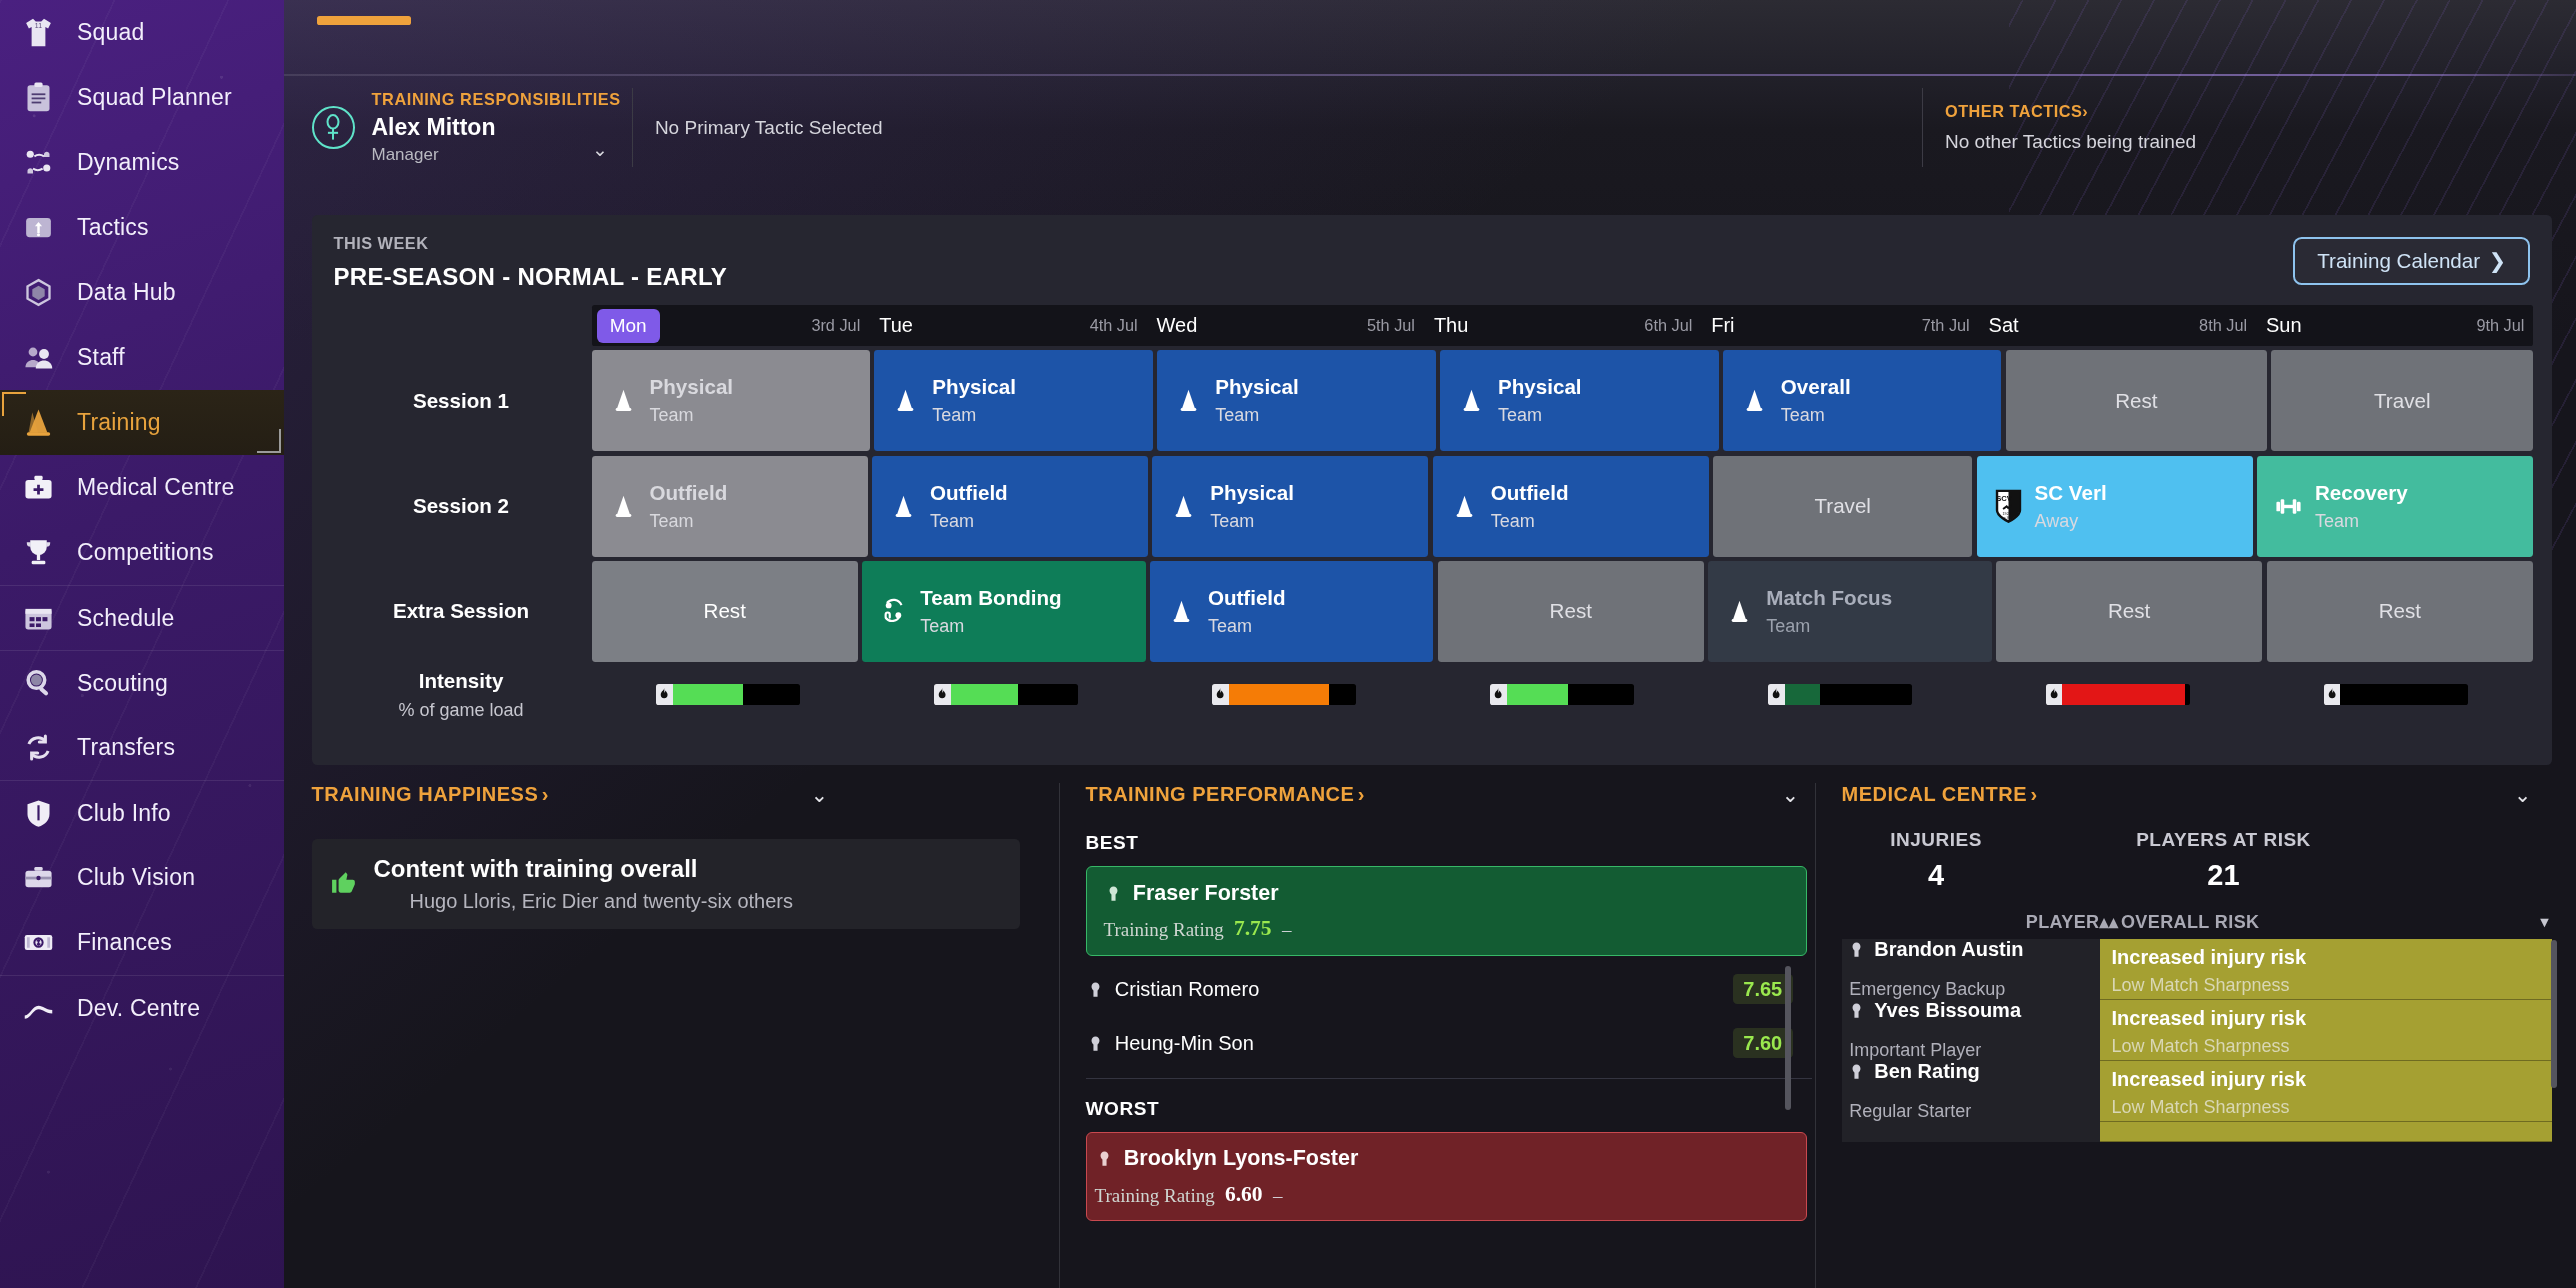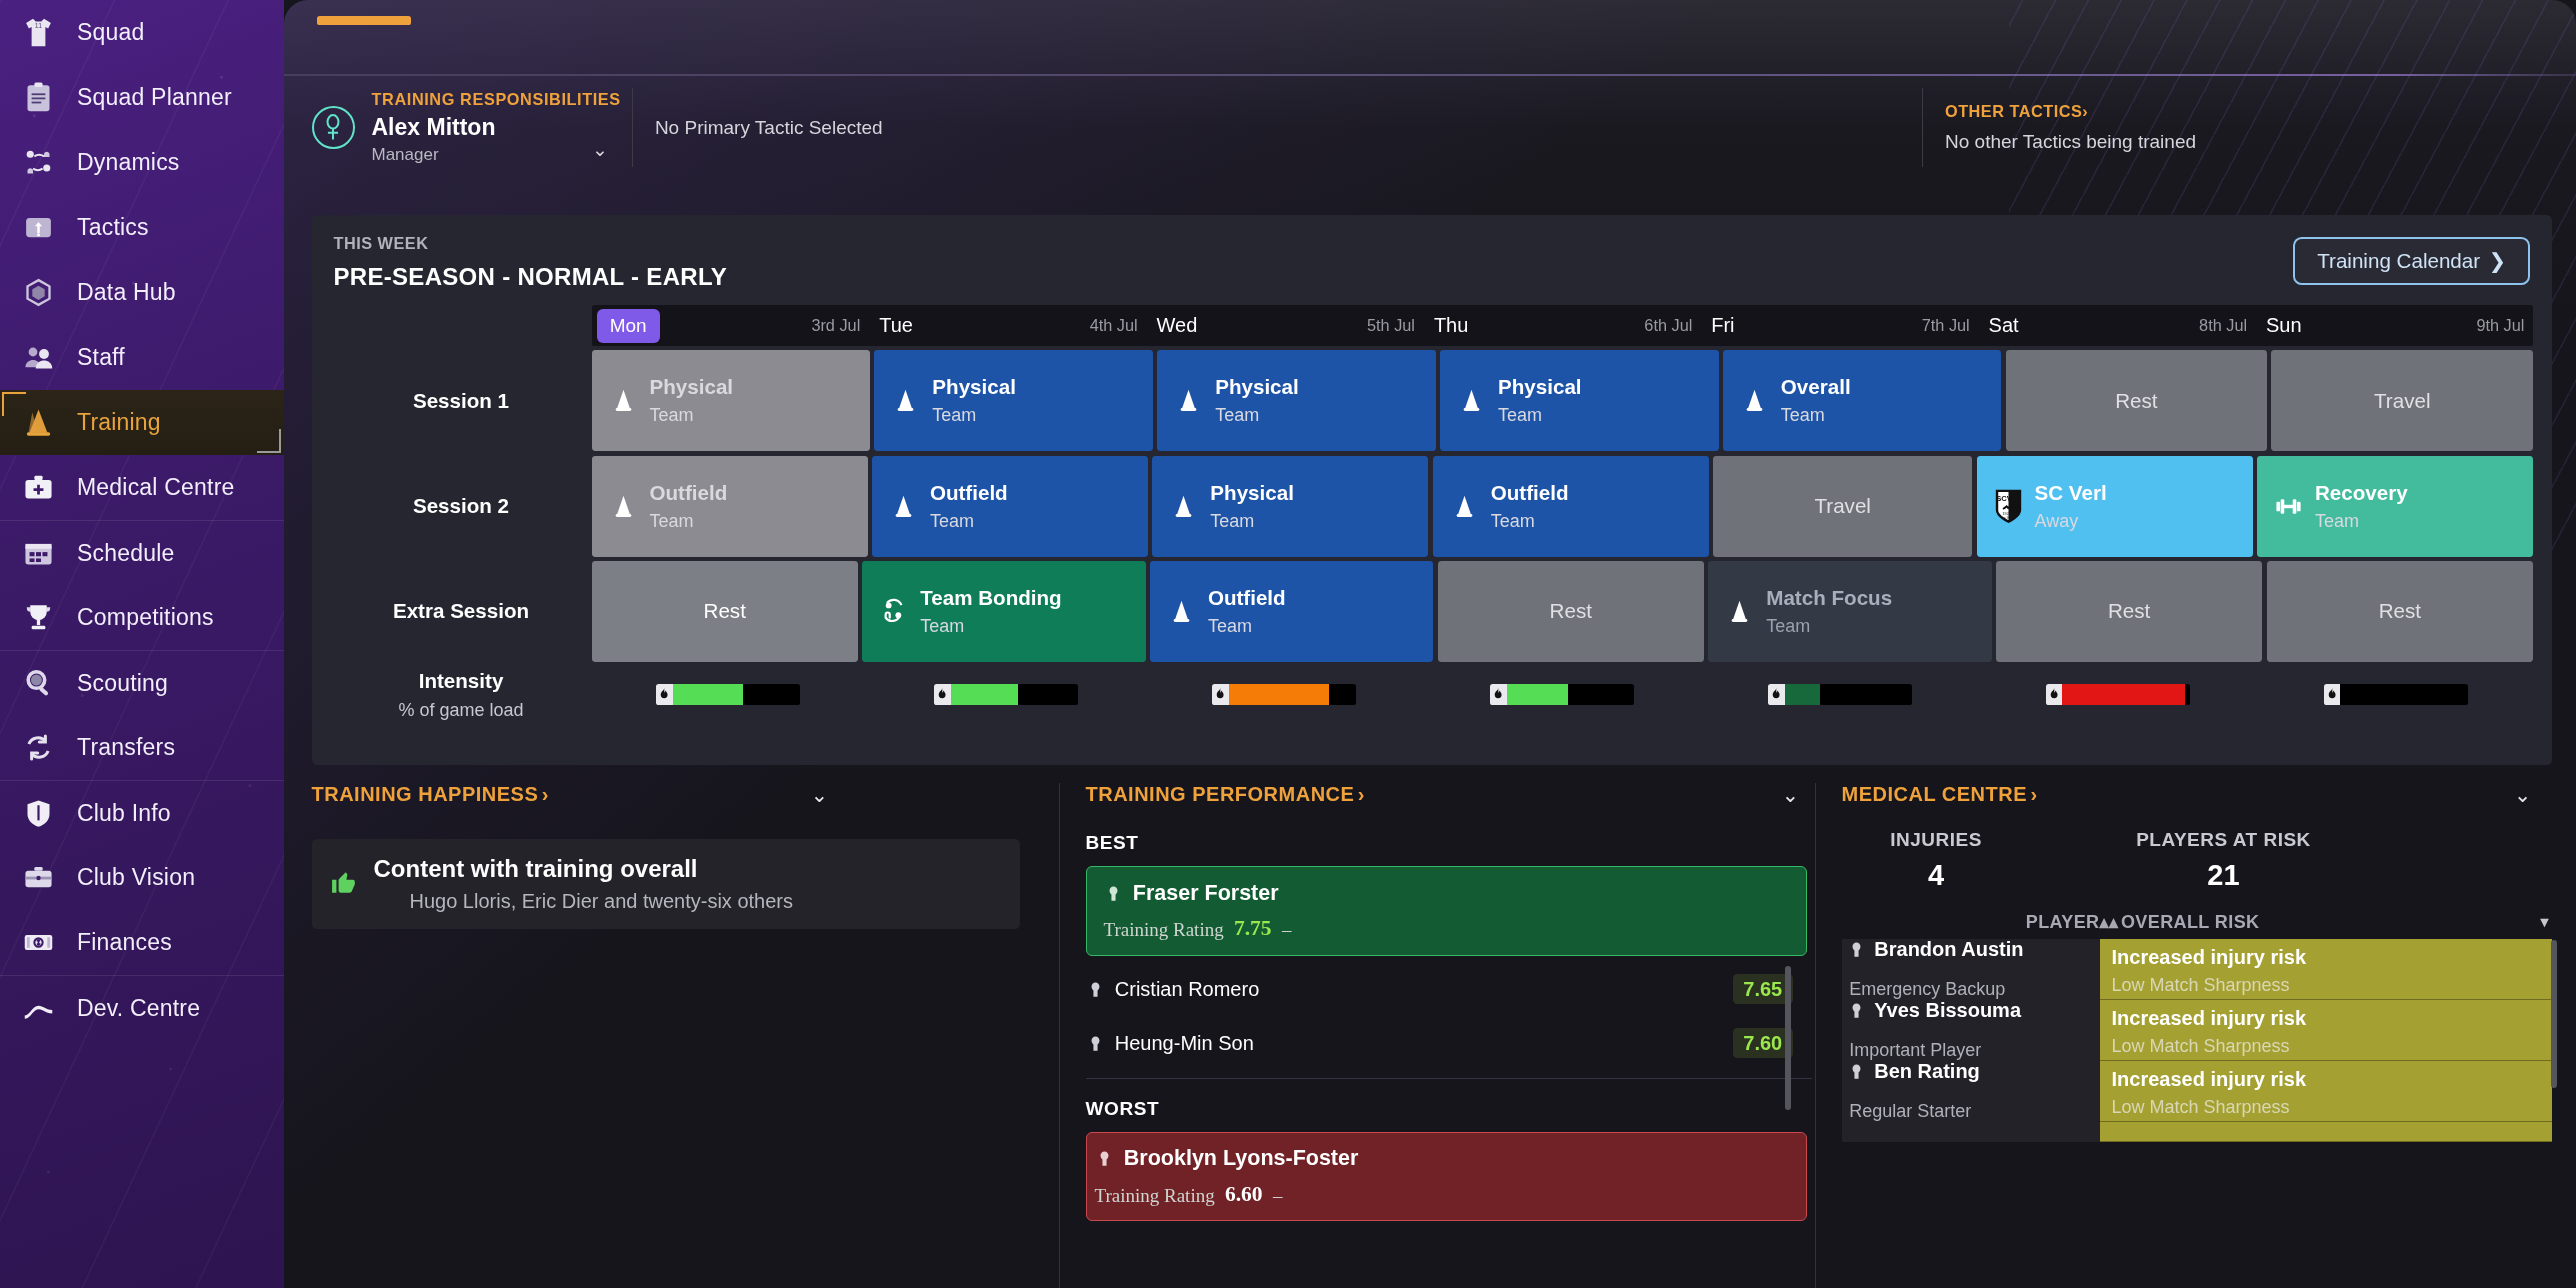--- a/index.html
+++ b/index.html
@@ -53,21 +53,20 @@
   }
   .nav-item.active::before{ left:1.7px; top:1.7px; border-left:2.6px solid #e8a33d; border-top:2.6px solid #e8a33d; }
   .nav-item.active::after{ right:3.4px; bottom:1.7px; border-right:2.6px solid #9b9b9b; border-bottom:2.6px solid #9b9b9b; }
 
   
   .main { flex:1; position:relative; height:1288px;
     background:
       linear-gradient(140deg, rgba(90,60,150,0.30) 0%, rgba(30,26,42,0.0) 38%),
       linear-gradient(180deg,#2c2b33 0%, #212029 77px, #1a1920 129px, #16151c 343px);
     overflow:hidden;
-    border-radius:24px;
   }
   .main::before{
     content:""; position:absolute; right:-206px; top:-223px; width:773px; height:773px;
     background: repeating-linear-gradient(118deg, rgba(150,110,230,.22) 0 1.7px, rgba(0,0,0,0) 1.7px 29px);
     transform: rotate(0deg); pointer-events:none; opacity:.55;
   }
   .main::after{
     content:""; position:absolute; left:0; right:0; top:74px; height:1.7px;
     background: linear-gradient(90deg, rgba(255,255,255,.10), rgba(185,150,255,.55) 92%, rgba(185,150,255,.15));
     pointer-events:none;
@@ -295,47 +294,47 @@
       <div class="nav-item">
         <span class="ico">
           <svg width="33" height="33" viewBox="0 0 24 24">
             <rect x="2.5" y="6.5" width="19" height="13.5" rx="2" fill="#f2f0f7"></rect>
             <rect x="9" y="3.5" width="6" height="3.2" rx="1" fill="#f2f0f7"></rect>
             <path d="M11 10h2v2.6h2.6v2H13V17h-2v-2.4H8.4v-2H11z" fill="#3b1a68"></path>
           </svg>
         </span>
         <span>Medical Centre</span>
       </div>
+      <div class="nav-item">
+        <span class="ico">
+          <svg width="33" height="33" viewBox="0 0 24 24" fill="#f2f0f7">
+            <path d="M6 3h12v5a6 6 0 0 1-12 0z"></path>
+            <path d="M3.5 4.5h2.8v3.3A2.8 2.8 0 0 1 3.5 5zM17.7 4.5h2.8v.5a2.8 2.8 0 0 1-2.8 2.8z" opacity=".9"></path>
+            <rect x="10.8" y="13" width="2.4" height="4.5"></rect>
+            <rect x="7" y="18" width="10" height="2.6" rx="1"></rect>
+          </svg>
+        </span>
+        <span>Competitions</span>
+      </div>
       <div class="nav-item sep">
         <span class="ico">
           <svg width="33" height="33" viewBox="0 0 24 24">
             <rect x="2.5" y="5" width="19" height="15" rx="2" fill="#cdc6de"></rect>
             <rect x="2.5" y="5" width="19" height="3.6" fill="#e9e6f2"></rect>
             <g fill="#3b1a68">
               <rect x="5.5" y="11" width="3.6" height="3"></rect>
               <rect x="10.2" y="11" width="3.6" height="3"></rect>
               <rect x="14.9" y="11" width="3.6" height="3"></rect>
               <rect x="5.5" y="15.6" width="3.6" height="2.6"></rect>
               <rect x="10.2" y="15.6" width="3.6" height="2.6"></rect>
             </g>
           </svg>
         </span>
         <span>Schedule</span>
       </div>
-      <div class="nav-item">
-        <span class="ico">
-          <svg width="33" height="33" viewBox="0 0 24 24" fill="#f2f0f7">
-            <path d="M6 3h12v5a6 6 0 0 1-12 0z"></path>
-            <path d="M3.5 4.5h2.8v3.3A2.8 2.8 0 0 1 3.5 5zM17.7 4.5h2.8v.5a2.8 2.8 0 0 1-2.8 2.8z" opacity=".9"></path>
-            <rect x="10.8" y="13" width="2.4" height="4.5"></rect>
-            <rect x="7" y="18" width="10" height="2.6" rx="1"></rect>
-          </svg>
-        </span>
-        <span>Competitions</span>
-      </div>
       <div class="nav-item sep">
         <span class="ico">
           <svg width="33" height="33" viewBox="0 0 24 24">
             <circle cx="10.5" cy="9.5" r="6" fill="none" stroke="#ddd8ea" stroke-width="2.6"></circle>
             <circle cx="10.5" cy="9.5" r="4" fill="#8e86a6"></circle>
             <rect x="14" y="14" width="7.5" height="3" rx="1.5" transform="rotate(42 14 14)" fill="#ddd8ea"></rect>
           </svg>
         </span>
         <span>Scouting</span>
       </div>

